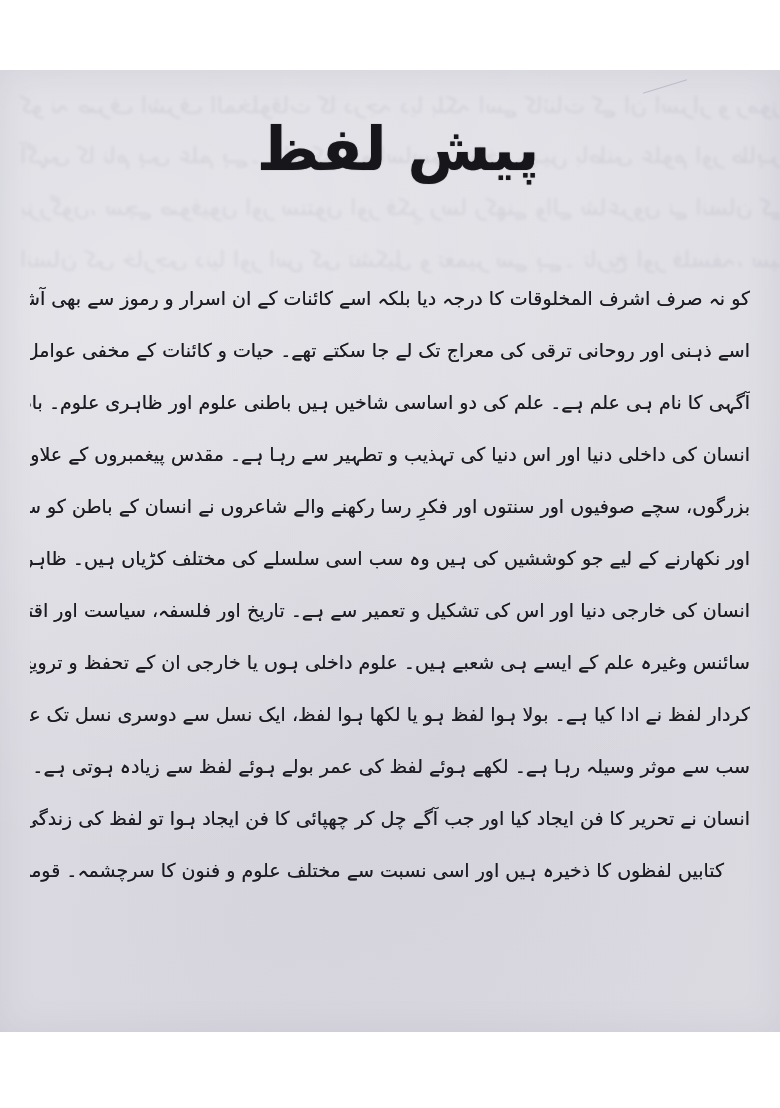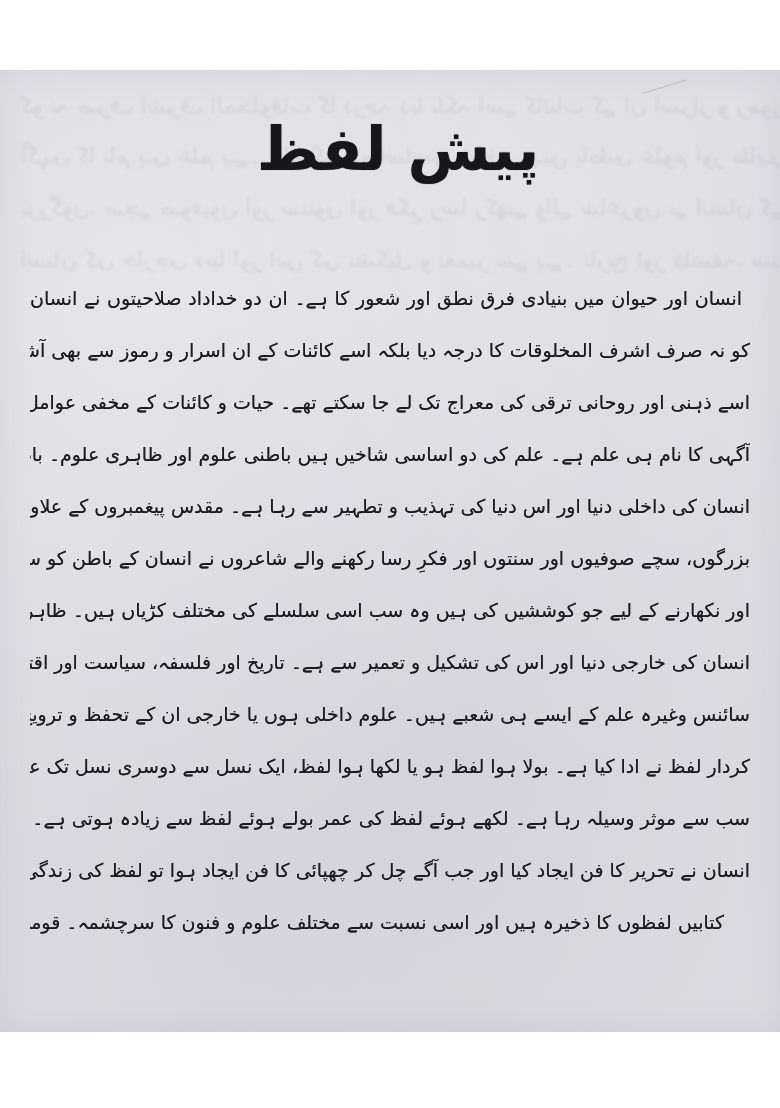--- a/index.html
+++ b/index.html
@@ -109,21 +109,20 @@
 
     <div class="ghost g1">کو نہ صرف اشرف المخلوقات کا درجہ دیا بلکہ اسے کائنات کے ان اسرار و رموز سے بھی آشنا کیا جو</div>
     <div class="ghost g2">آگہی کا نام ہی علم ہے۔ علم کی دو اساسی شاخیں ہیں باطنی علوم اور ظاہری علوم۔ باطنی علوم کا تعلق</div>
     <div class="ghost g3">بزرگوں، سچے صوفیوں اور سنتوں اور فکرِ رسا رکھنے والے شاعروں نے انسان کے باطن کو سنوارنے</div>
     <div class="ghost g4">انسان کی خارجی دنیا اور اس کی تشکیل و تعمیر سے ہے۔ تاریخ اور فلسفہ، سیاست اور اقتصاد، سماج اور</div>
     <div class="scratch"></div>
 
     <div class="title" lang="ur" dir="rtl">پیش لفظ</div>
 
     <div class="body-text" lang="ur" dir="rtl">
-      <div class="line indent-sm">انسان اور حیوان میں بنیادی فرق نطق اور شعور کا ہے۔ ان دو خداداد صلاحیتوں نے انسان</div>
       <div class="line">کو نہ صرف اشرف المخلوقات کا درجہ دیا بلکہ اسے کائنات کے ان اسرار و رموز سے بھی آشنا کیا جو</div>
       <div class="line">اسے ذہنی اور روحانی ترقی کی معراج تک لے جا سکتے تھے۔ حیات و کائنات کے مخفی عوامل سے</div>
       <div class="line">آگہی کا نام ہی علم ہے۔ علم کی دو اساسی شاخیں ہیں باطنی علوم اور ظاہری علوم۔ باطنی علوم کا تعلق</div>
       <div class="line">انسان کی داخلی دنیا اور اس دنیا کی تہذیب و تطہیر سے رہا ہے۔ مقدس پیغمبروں کے علاوہ، خدا رسیدہ</div>
       <div class="line">بزرگوں، سچے صوفیوں اور سنتوں اور فکرِ رسا رکھنے والے شاعروں نے انسان کے باطن کو سنوارنے</div>
       <div class="line">اور نکھارنے کے لیے جو کوششیں کی ہیں وہ سب اسی سلسلے کی مختلف کڑیاں ہیں۔ ظاہری علوم کا تعلق</div>
       <div class="line">انسان کی خارجی دنیا اور اس کی تشکیل و تعمیر سے ہے۔ تاریخ اور فلسفہ، سیاست اور اقتصاد، سماج اور</div>
       <div class="line">سائنس وغیرہ علم کے ایسے ہی شعبے ہیں۔ علوم داخلی ہوں یا خارجی ان کے تحفظ و ترویج میں بنیادی</div>
       <div class="line">کردار لفظ نے ادا کیا ہے۔ بولا ہوا لفظ ہو یا لکھا ہوا لفظ، ایک نسل سے دوسری نسل تک علم کی منتقلی کا</div>
       <div class="line">سب سے موثر وسیلہ رہا ہے۔ لکھے ہوئے لفظ کی عمر بولے ہوئے لفظ سے زیادہ ہوتی ہے۔ اسی لیے</div>

